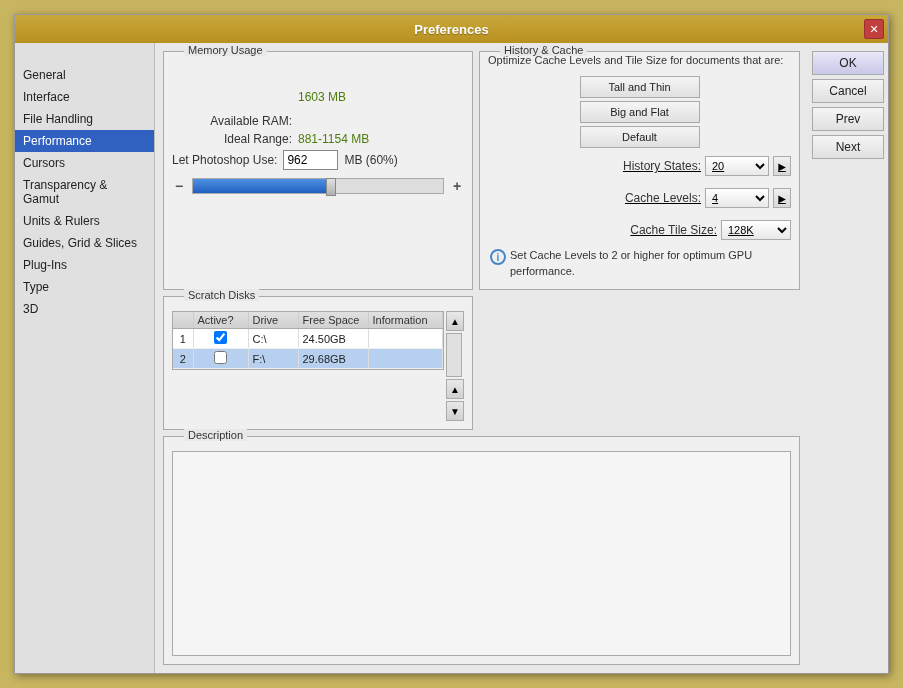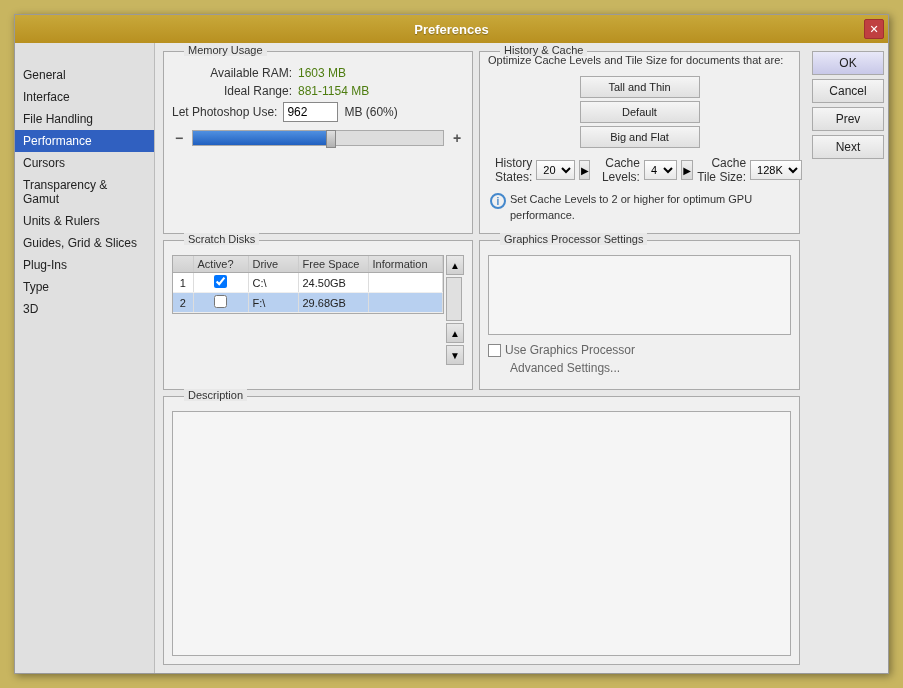--- a/index.html
+++ b/index.html
@@ -216,36 +216,37 @@
       font-size: 11px;
       color: #222;
       cursor: pointer;
       text-align: center;
       display: flex;
       align-items: center;
       justify-content: center;
     }
     .history-fields {
       display: flex;
-      flex-direction: row;
-      gap: 0;
+      flex-direction: column;
+      gap: 12px;
+      text-decoration: underline;
     }
     .field-row {
       display: flex;
       align-items: center;
       justify-content: flex-end;
       gap: 4px;
     }
     .field-label {
       font-size: 12px;
       color: #333;
       text-align: right;
     }
     .field-select {
-      width: 39px;
+      width: 64px;
       height: 20px;
       border: 1px solid #aaa;
       background: linear-gradient(to bottom, #fff, #e8e8e8);
       font-size: 11px;
       padding: 0 2px;
       cursor: pointer;
     }
     .field-arrow {
       width: 18px;
       height: 20px;
@@ -279,21 +280,21 @@
       margin-top: 1px;
     }
     .info-text {
       font-size: 11px;
       color: #333;
       line-height: 1.4;
     }
     
     .bottom-row {
       display: flex;
-      gap: 6px;
+      gap: 20px;
       flex-shrink: 0;
     }
     
     .scratch-panel {
       width: 310px;
       padding-top: 14px;
     }
     .scratch-table-wrapper {
       border: 1px solid #aaa;
       overflow: hidden;
@@ -455,21 +456,21 @@
       <div class="sidebar-item">3D</div>
     </div>
 
     <div class="main-content">
 
       <div class="panel-row">
 
         <div class="panel memory-panel">
           <span class="panel-title">Memory Usage</span>
           <div class="memory-row">
-            <span class="memory-label" style="width:120px;">Available RAM:</span>
+            <span class="memory-label" style="width:120px;margin-top:48px;">Available RAM:</span>
             <span class="memory-value">1603 MB</span>
           </div>
           <div class="memory-row">
             <span class="memory-label" style="width:120px;">Ideal Range:</span>
             <span class="memory-value">881-1154 MB</span>
           </div>
           <div class="memory-input-row">
             <span class="memory-input-label">Let Photoshop Use:</span>
             <input type="text" class="memory-input" value="962" style="">
             <span class="memory-pct">MB (60%)</span>
@@ -482,22 +483,22 @@
             </div>
             <span class="slider-plus">+</span>
           </div>
         </div>
 
         <div class="panel history-panel">
           <span class="panel-title">History &amp; Cache</span>
           <div class="history-desc">Optimize Cache Levels and Tile Size for documents that are:</div>
           <div class="cache-buttons">
             <button class="cache-btn">Tall and Thin</button>
+            <button class="cache-btn">Big and Flat</button>
             <button class="cache-btn">Default</button>
-            <button class="cache-btn">Big and Flat</button>
           </div>
           <div class="history-fields">
             <div class="field-row">
               <span class="field-label">History States:</span>
               <select class="field-select">
                 <option>20</option>
               </select>
               <div class="field-arrow">▶</div>
             </div>
             <div class="field-row">
@@ -565,31 +566,20 @@
               <div class="scratch-scroll-btn">▲</div>
               <div style="flex:1; border: 1px solid #aaa; background:#e0e0e0; width:16px; margin: 2px 0;"></div>
               <div class="scratch-scroll-bottom">
                 <div class="scratch-scroll-btn">▲</div>
                 <div class="scratch-scroll-btn">▼</div>
               </div>
             </div>
           </div>
         </div>
 
-        <div class="panel gpu-panel">
-          <span class="panel-title">Graphics Processor Settings</span>
-          <div class="gpu-inner"></div>
-          <div class="gpu-checkbox-row">
-            <div class="gpu-checkbox"></div>
-            <span class="gpu-label">Use Graphics Processor</span>
-          </div>
-          <div style="margin-left: 18px;">
-            <span class="gpu-link">Advanced Settings...</span>
-          </div>
-        </div>
       </div>
 
       <div class="panel desc-panel" style="position:relative; padding-top:14px;">
         <span class="panel-title">Description</span>
         <div class="desc-inner"></div>
       </div>
 
     </div>
 
     <div class="right-buttons">

